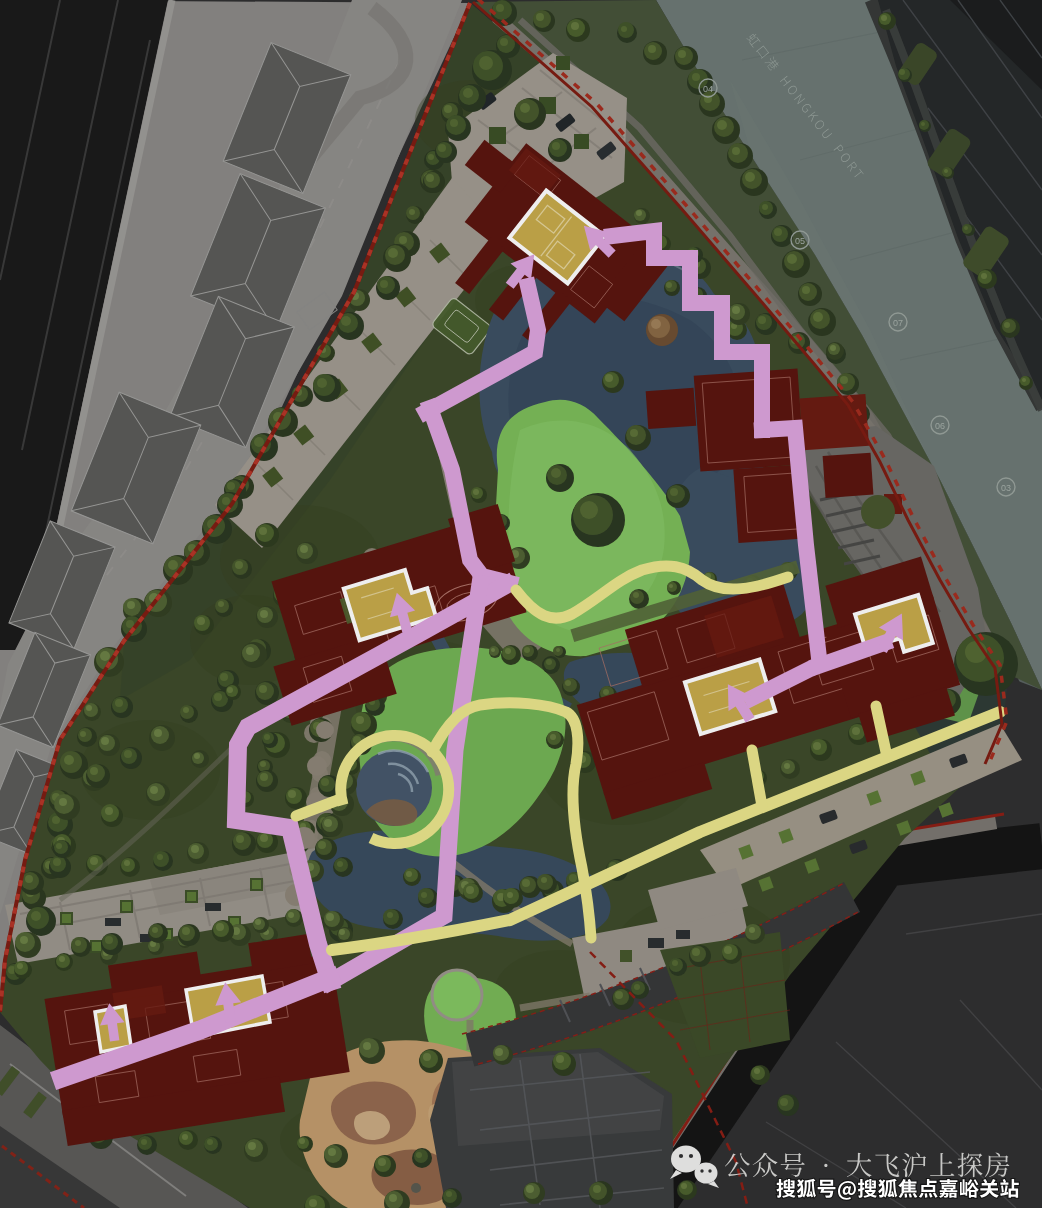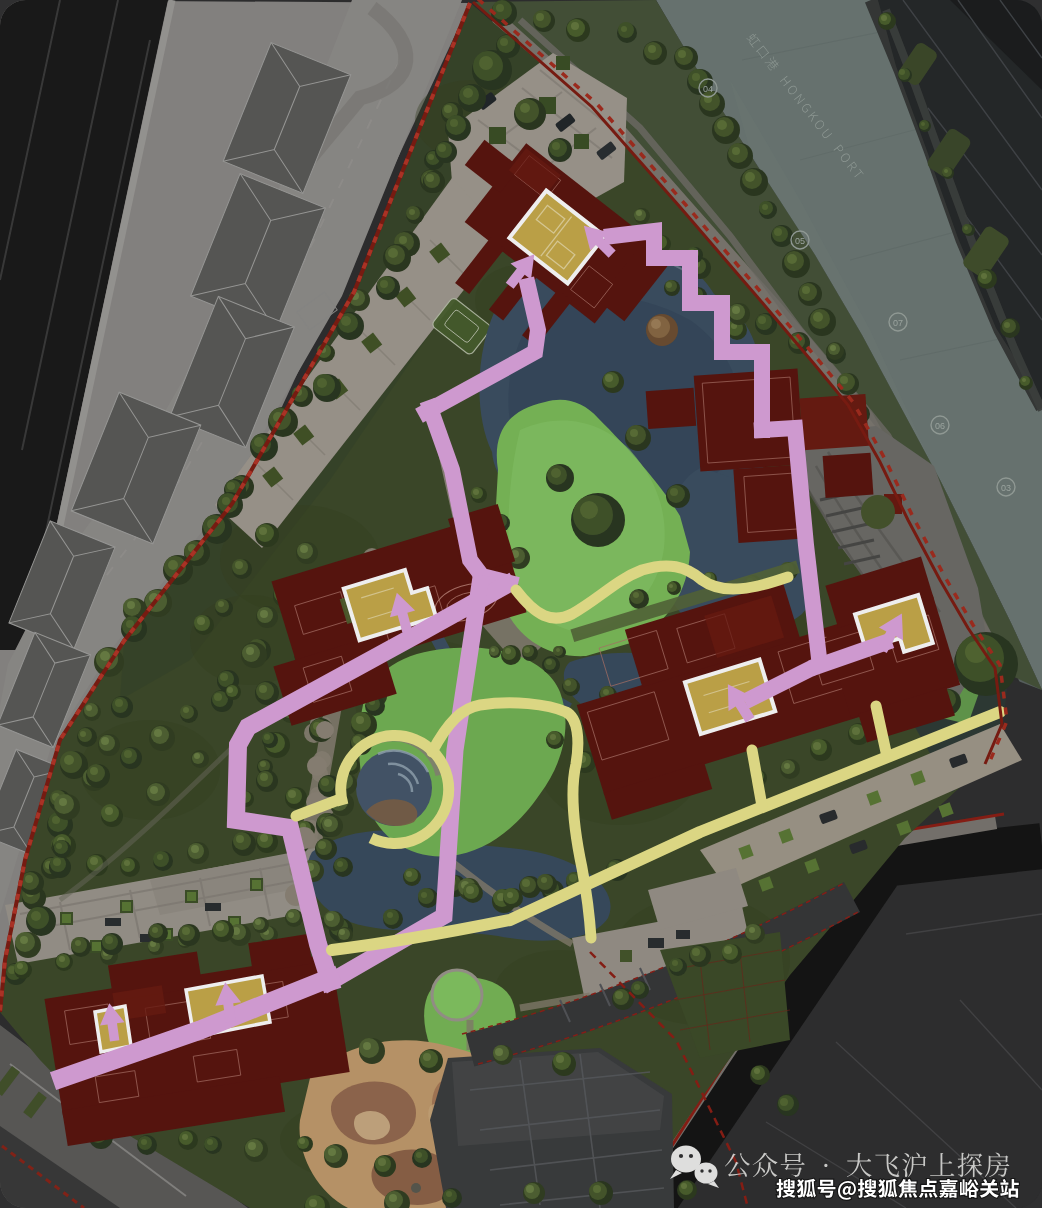--- a/index.html
+++ b/index.html
@@ -1,15 +1,15 @@
 <!DOCTYPE html>
 <html><head><meta charset="utf-8">
 <style>
 html,body{margin:0;padding:0;background:#2f2f30;}
-#wrap{width:1042px;height:1208px;overflow:hidden;border-radius:26px;}
+#wrap{width:1042px;height:1208px;overflow:hidden;}
 svg{display:block;}
 text{font-family:"Liberation Sans",sans-serif;}
 </style></head>
 <body>
 <div id="wrap">
 <svg width="1042" height="1208" viewBox="0 0 1042 1208">
 
 <rect width="1042" height="1208" fill="#2f2f30"></rect>
 
 <polygon points="470,3 0,0 0,1012" fill="#8b8987"></polygon>

